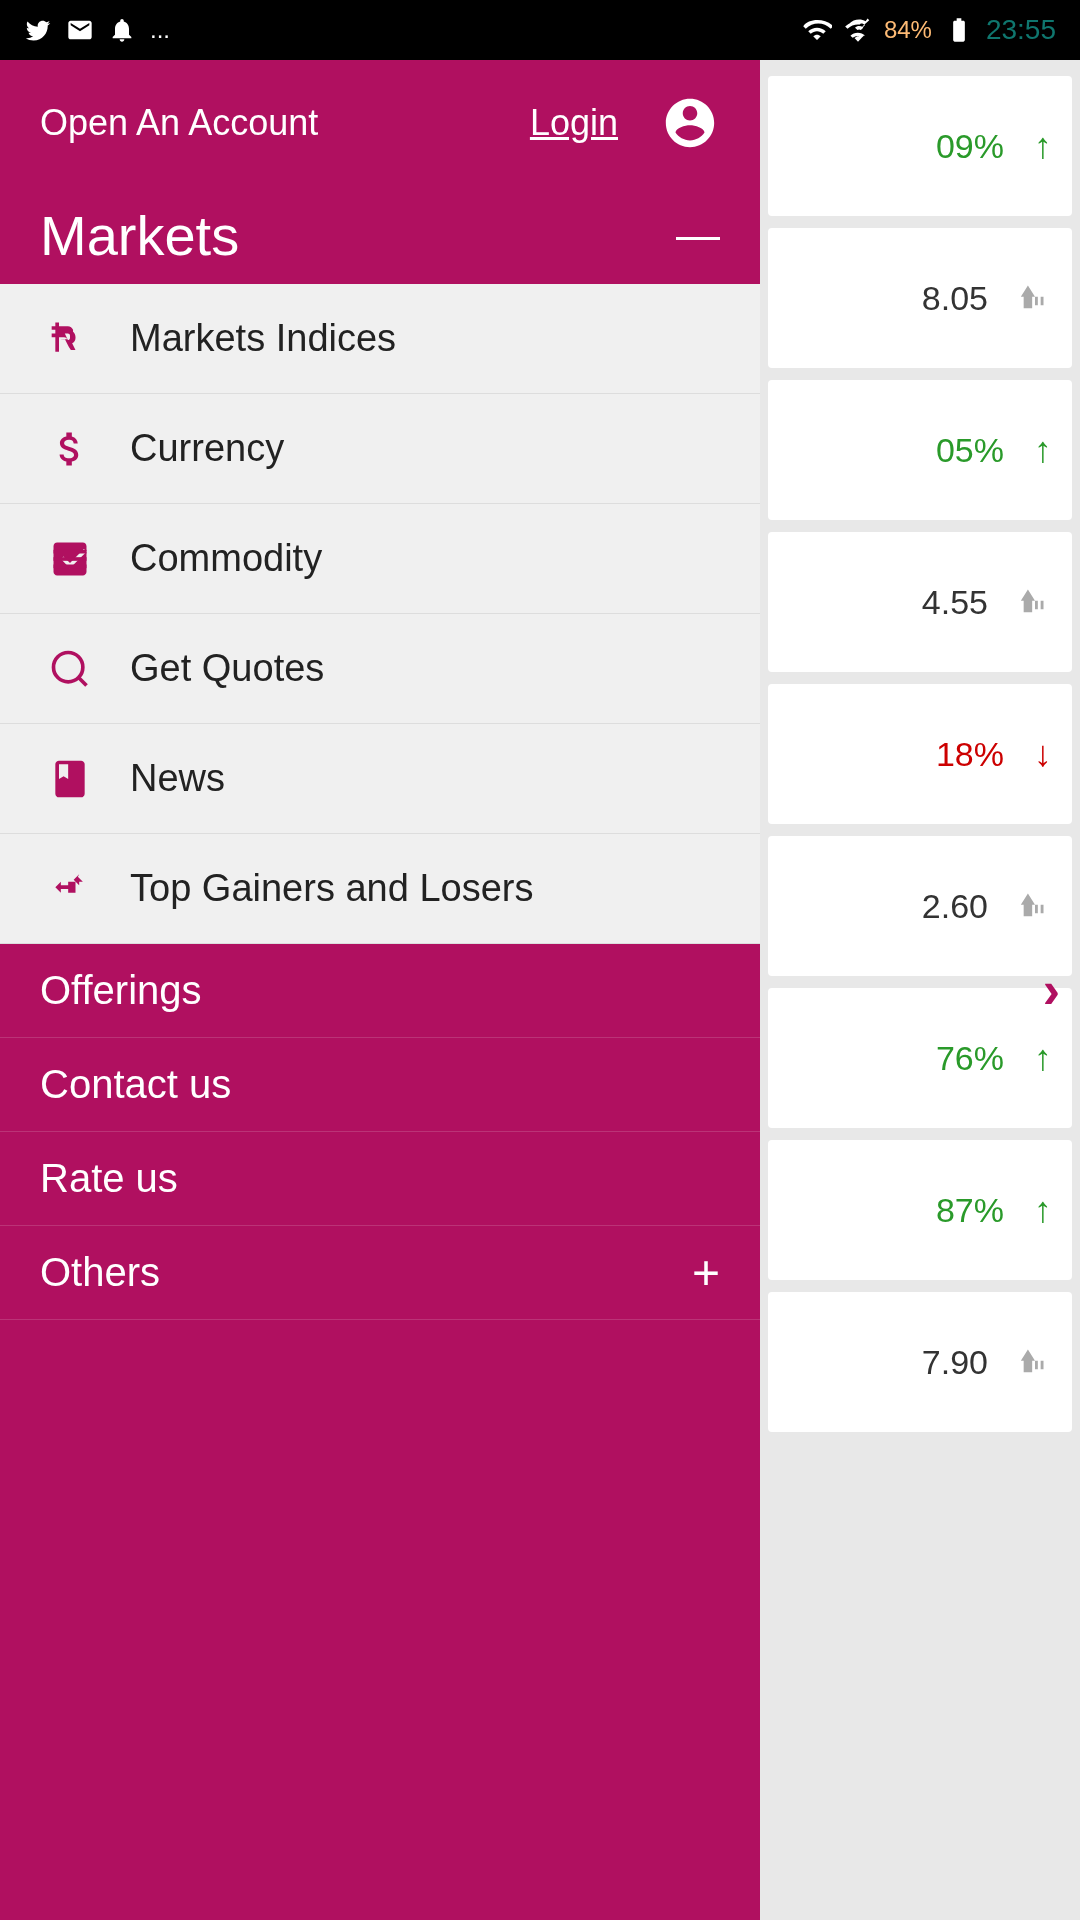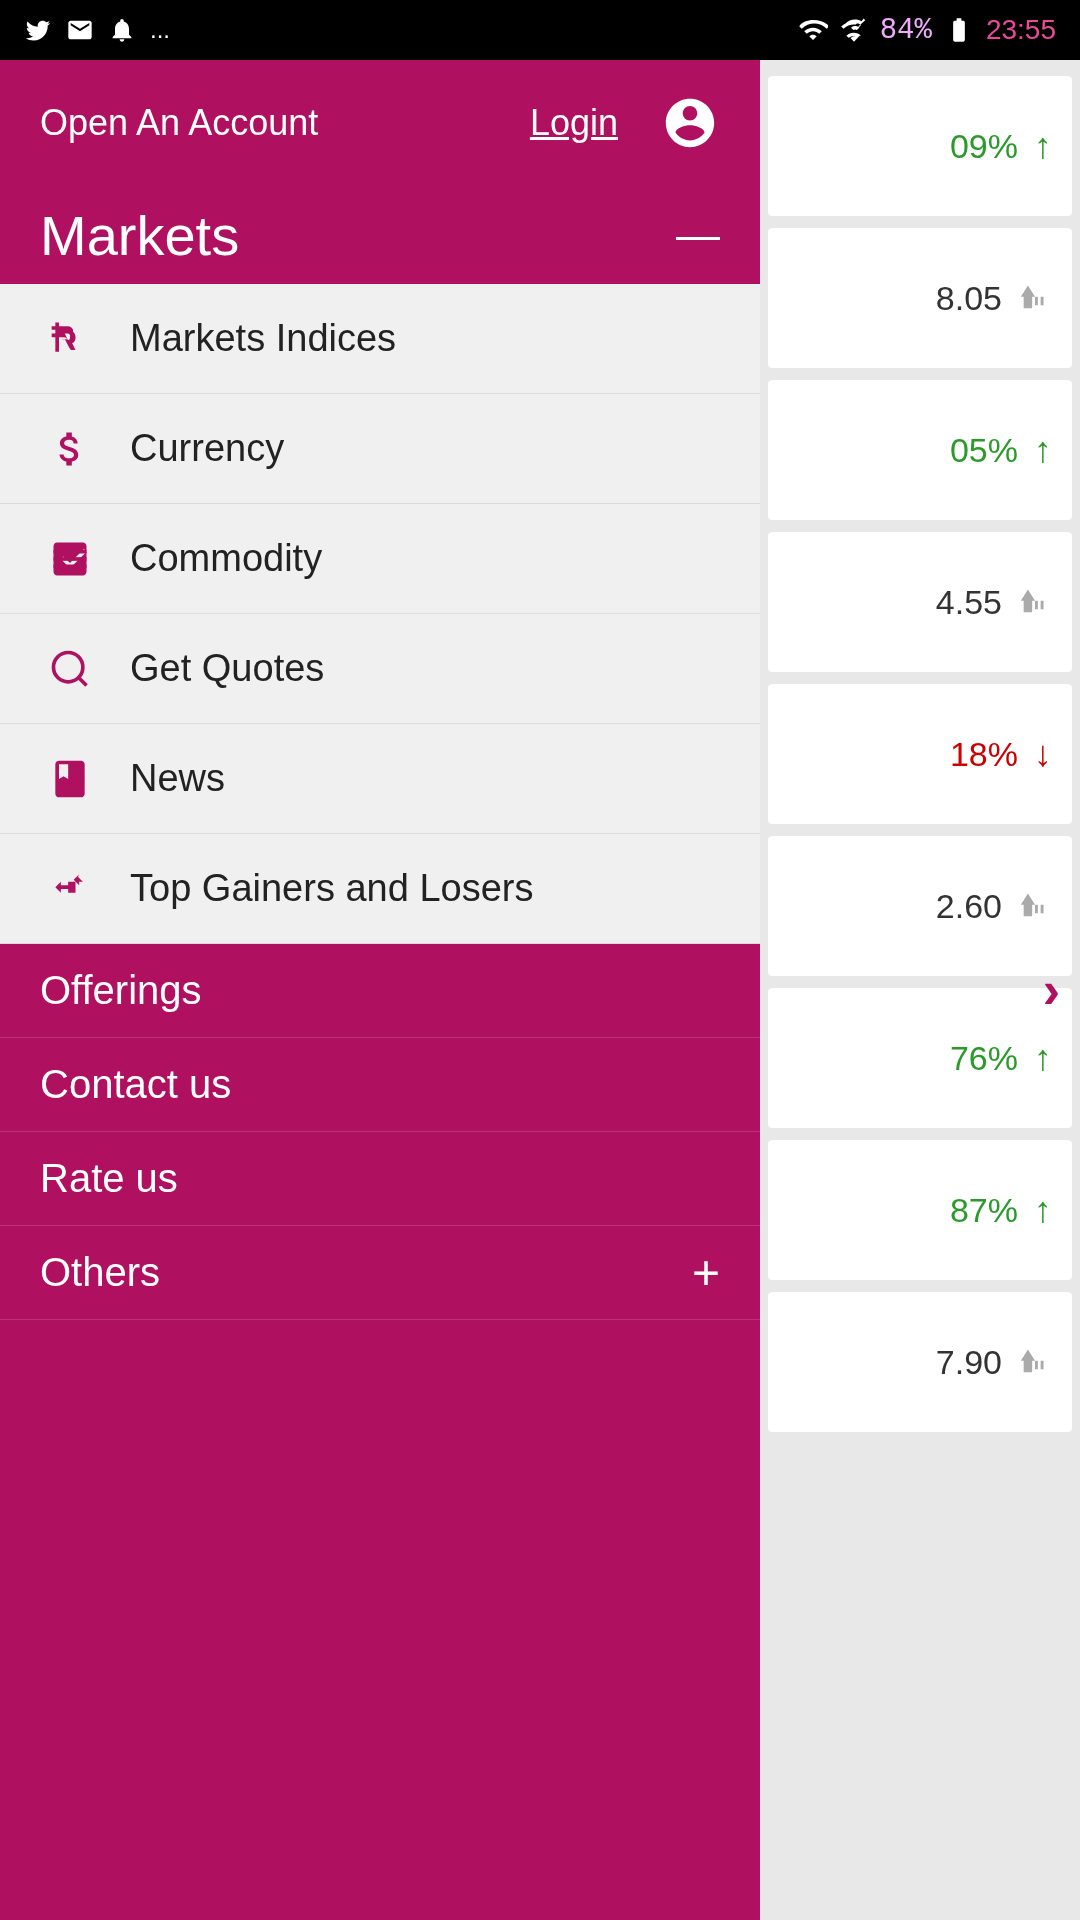--- a/index.html
+++ b/index.html
@@ -185,21 +185,21 @@
     }
     .right-card {
       background: #fff;
       margin: 6px 8px;
       height: 140px;
       display: flex;
       align-items: center;
       justify-content: flex-end;
       padding-right: 20px;
       border-radius: 4px;
-      gap: 16px;
+      gap: 30px;
     }
     .right-card-value {
       font-size: 34px;
       font-weight: 500;
     }
     .right-card-value.green { color: #2a9a2a; }
     .right-card-value.red { color: #cc0000; }
     .right-card-value.dark { color: #333; }
     .right-card-icon {
       color: #aaa;
@@ -235,26 +235,26 @@
   </div>
   <div class="status-right">
 
     <svg width="30" height="30" viewBox="0 0 24 24" fill="white">
         <path d="M1 9l2 2c5.52-5.52 14.48-5.52 20 0l2-2C18.88 2.36 5.12 2.36 1 9zm8 8l3 3 3-3c-1.65-1.66-4.34-1.66-6 0zm-4-4l2 2c2.76-2.76 7.24-2.76 10 0l2-2C15.14 9.14 8.87 9.14 5 13z"></path>
       </svg>
 
     <svg width="28" height="28" viewBox="0 0 24 24" fill="white">
         <path d="M1 9l2 2c2.88-2.88 6.79-4.08 10.53-3.62l2.19-2.19C10.97 3.43 5.5 4.98 1 9zm14 9.9L12 22l-3-3.1c.85-.85 2.02-1.37 3.31-1.37 1.01 0 1.96.33 2.69.37zm2.12-2.13l-1.91 1.91c-1.08-.85-2.44-1.35-3.9-1.35-1.46 0-2.82.5-3.9 1.35L5.5 17c1.65-1.58 3.87-2.56 6.31-2.56s4.66.98 6.31 2.33zM21.64 3.64l-1.41-1.41L18.5 4.5C16.84 3.56 14.98 3 13 3c-3.35 0-6.39 1.35-8.6 3.54l2.12 2.12C8.13 7.27 10.45 6 13 6c1.91 0 3.66.63 5.08 1.68l-1.86 1.86C15.19 8.93 14.14 8.5 13 8.5c-1.39 0-2.64.56-3.55 1.47l2.12 2.12c.37-.37.88-.59 1.43-.59.55 0 1.06.22 1.43.59l2.12-2.12-.9-.9 5.99-5.43z"></path>
       </svg>
-    <span style="color:#f0abfc;font-size:29px;font-family:Liberation Mono, monospace;">84%</span>
+    <span style="color:#fdba74;font-size:24px;">84%</span>
 
     <svg width="30" height="28" viewBox="0 0 24 24" fill="white">
         <path d="M15.67 4H14V2h-4v2H8.33C7.6 4 7 4.6 7 5.33v15.33C7 21.4 7.6 22 8.33 22h7.33c.74 0 1.34-.6 1.34-1.33V5.33C17 4.6 16.4 4 15.67 4z"></path>
       </svg>
-    <span style="color:#ec4899;font-size:28px;font-weight:500;">23:55</span>
+    <span style="color:#0f766e;font-size:28px;font-weight:500;">23:55</span>
   </div>
 </div>
 
 <div class="main-layout">
 
   <div class="sidebar">
 
     <div class="header">
       <span class="header-open-account">Open An Account</span>
       <span class="header-login">Login</span>

